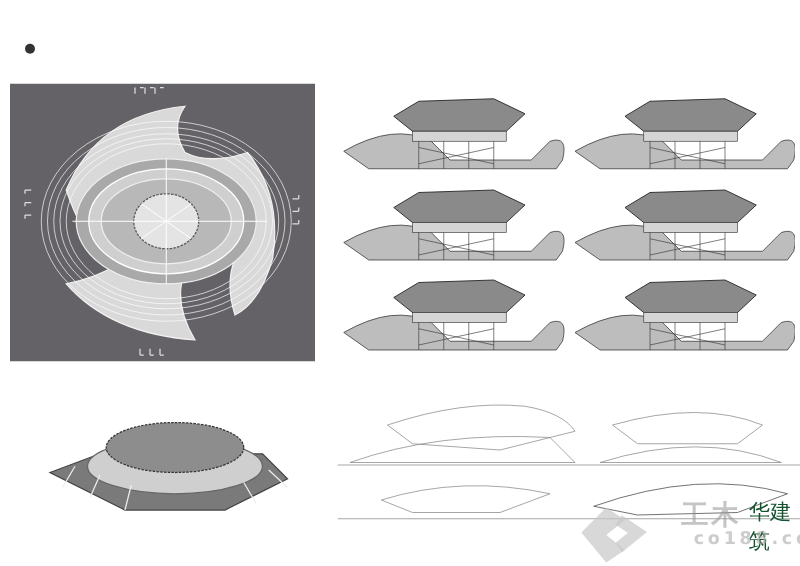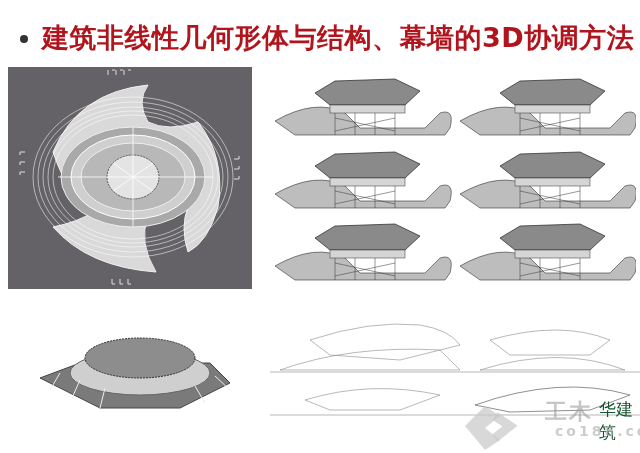--- a/index.html
+++ b/index.html
@@ -16,21 +16,20 @@
   .wm-text { position:absolute; left:545px; top:397px; font-size:22px; color:rgba(150,150,150,0.55); font-weight:bold; letter-spacing:2px;text-align:right; }
   .wm-sub { position:absolute; left:555px; top:423px; font-size:14px; color:rgba(170,170,170,0.6); letter-spacing:3px; font-weight:bold; }
   .wm-over { position:absolute; left:599px; top:398px; font-size:17px; color:#14532d; }
   svg { display:block; }
 </style>
 </head>
 <body>
 
 <div class="title-row">
   <span class="bullet"></span>
-  <span class="title">建筑非线性几何形体与结构、幕墙的3D协调方法</span>
 </div>
 
 <div class="panel" id="plan">
   <svg width="244" height="222" viewBox="0 0 244 222">
     <g fill="none" stroke="#ddd" stroke-width="1">
       <path d="M104 3 h3 M100 3 v5 M112 3 h3 M108 3 v5 M120 3 h3 M116 3 v5"></path>
       <path d="M104 217 h3 M104 212 v5 M112 217 h3 M112 212 v5 M120 217 h3 M120 212 v5"></path>
       <path d="M12 85 h5 M12 85 v3 M12 95 h5 M12 95 v3 M12 105 h5 M12 105 v3"></path>
       <path d="M226 92 h5 M231 92 v-3 M226 102 h5 M231 102 v-3 M226 112 h5 M231 112 v-3"></path>
     </g>

